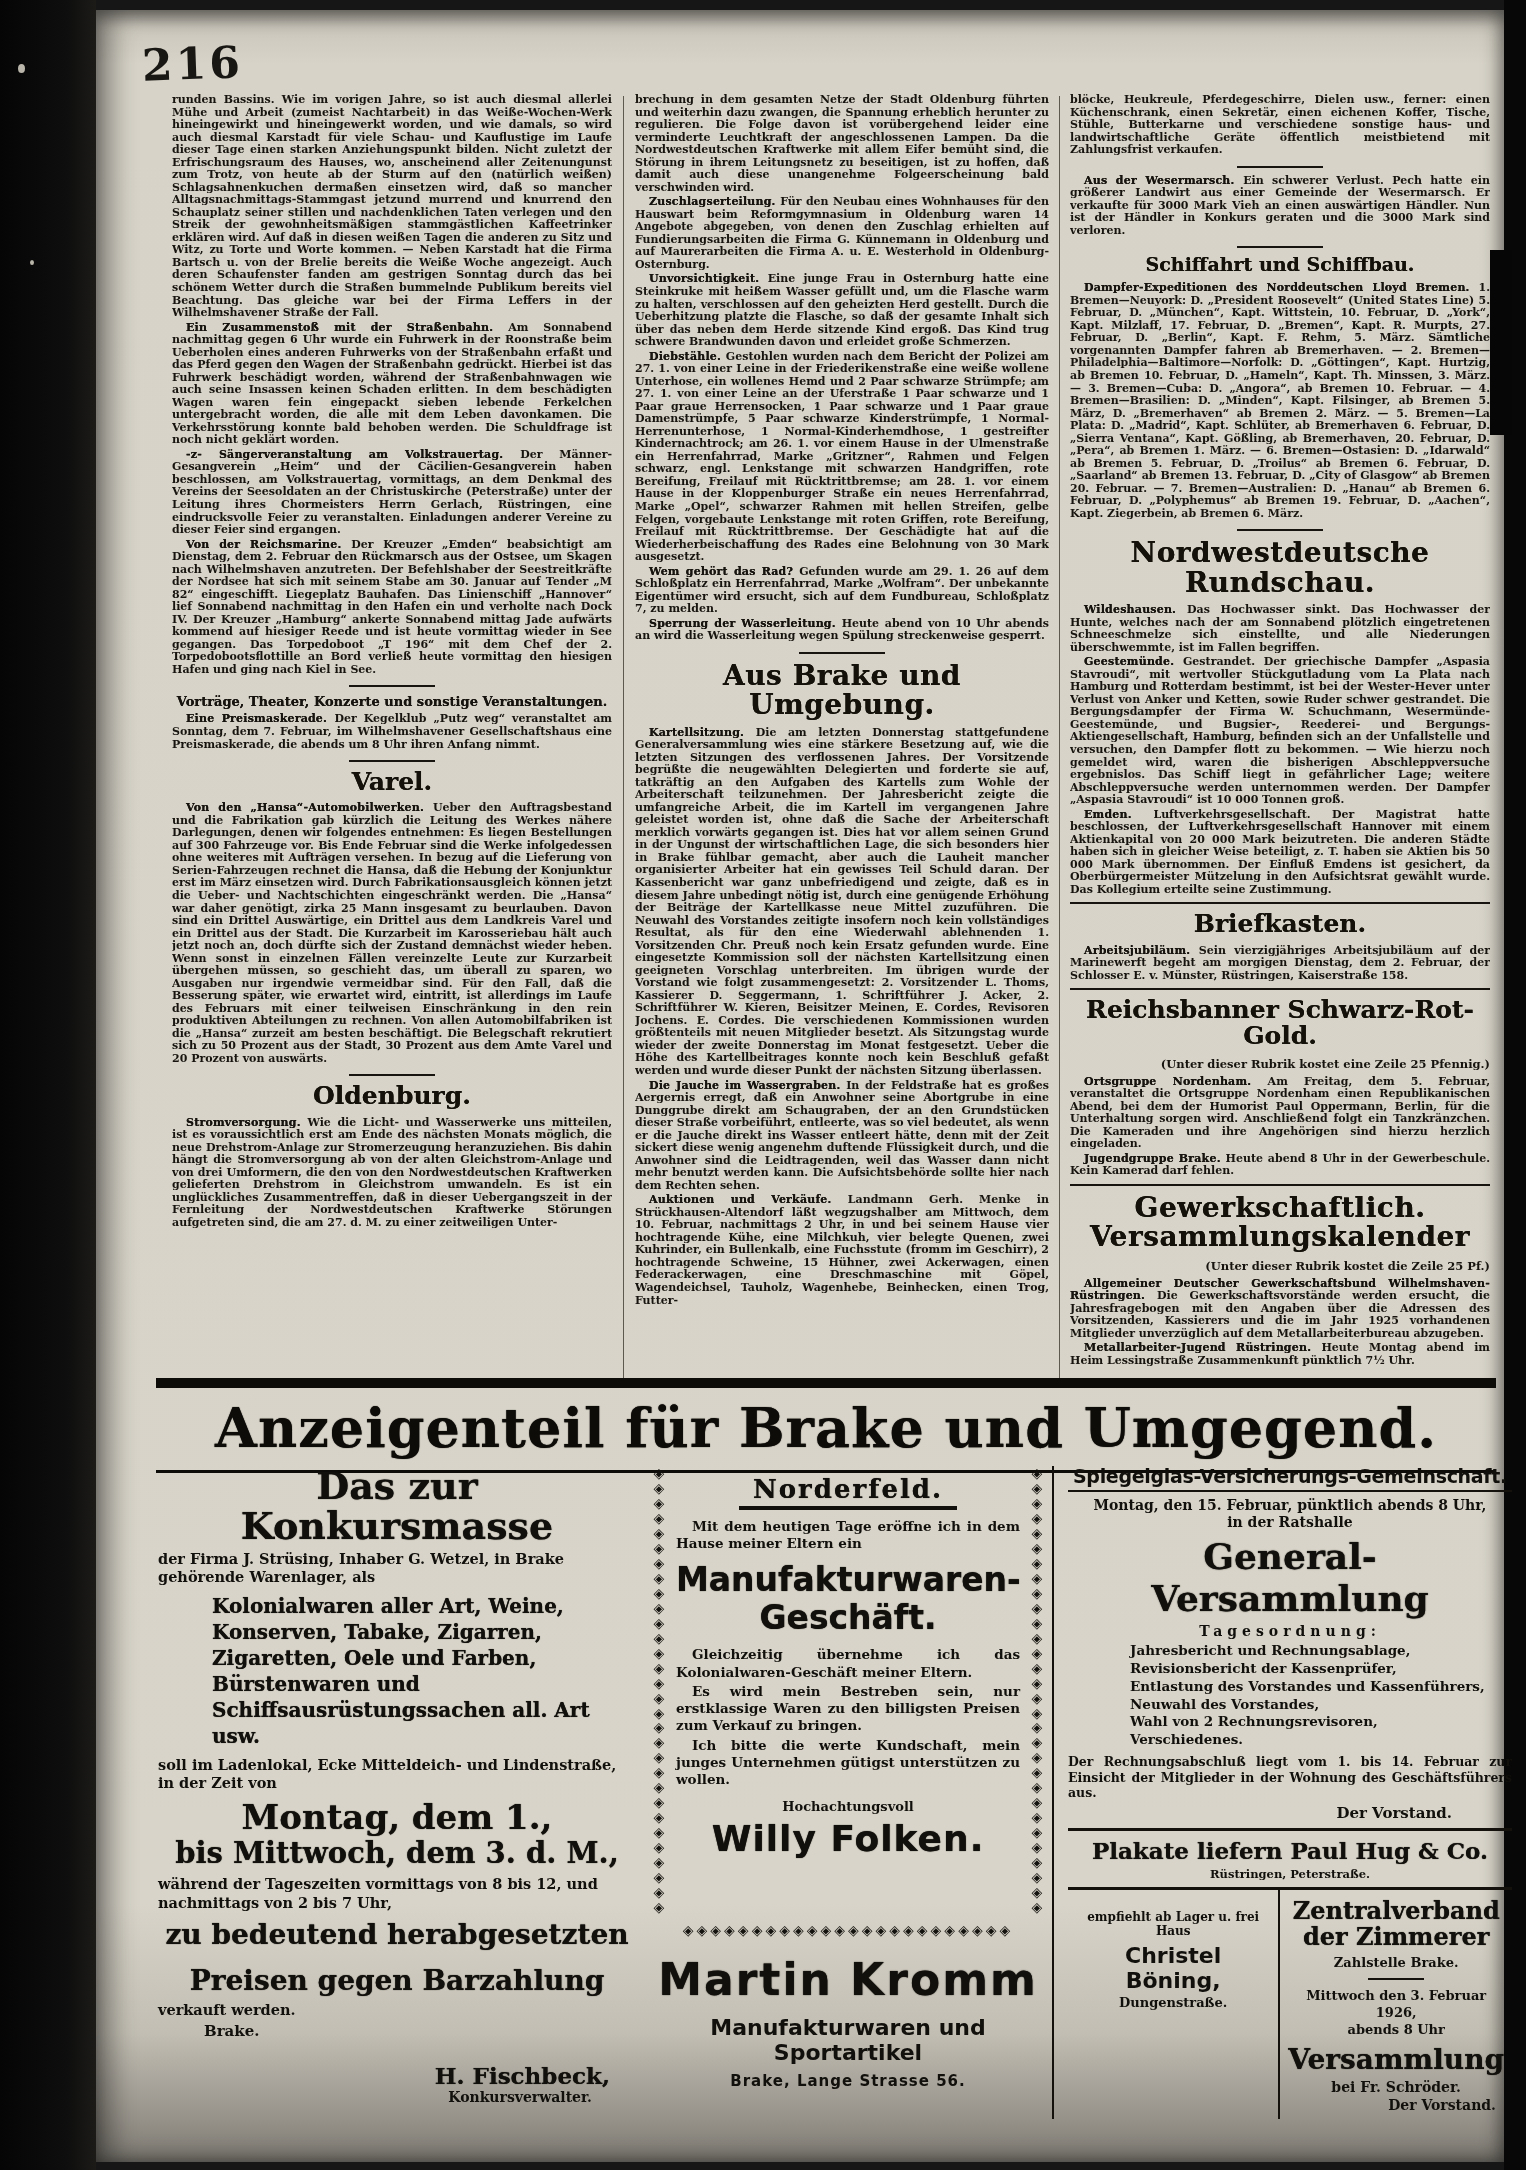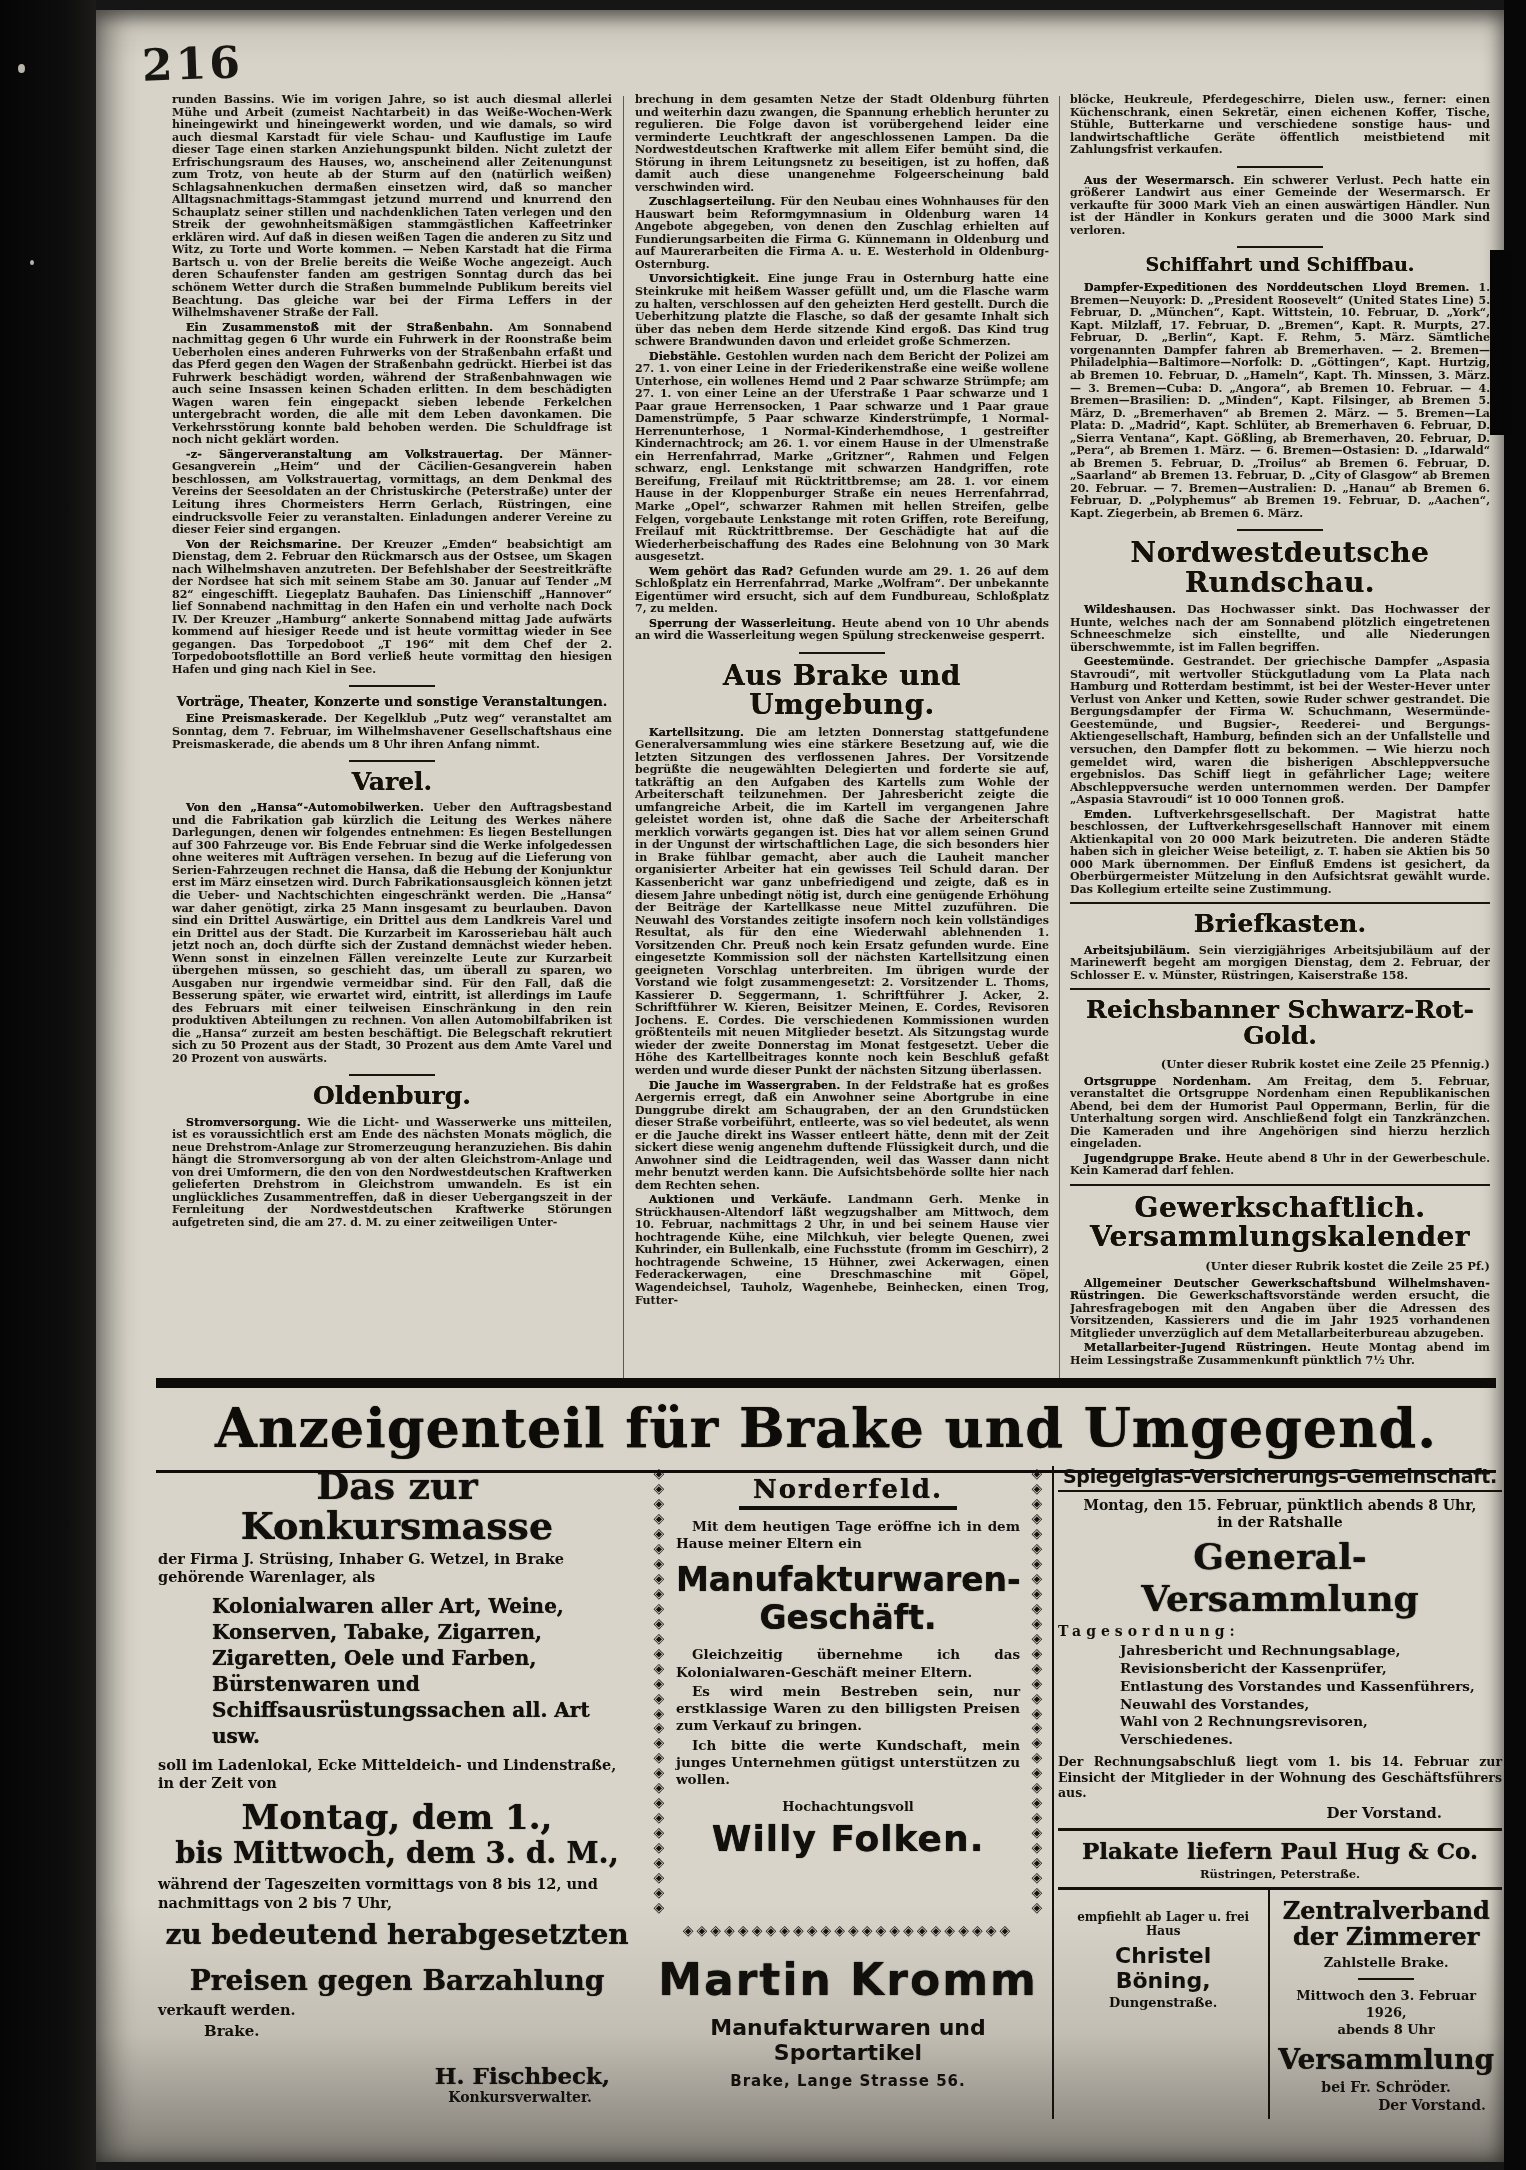--- a/index.html
+++ b/index.html
@@ -57,26 +57,26 @@
   .nf-town span{display:inline-block;font-size:26px;font-weight:bold;letter-spacing:2px;border-bottom:4px solid #12100c;padding:0 14px 2px;text-shadow:0 0 .7px #12100c;}
   .nf-body{font-size:13.5px;font-weight:700;line-height:1.28;text-align:justify;text-indent:16px;margin:0 0 2px;}
   .nf-big{font-family:"DejaVu Sans",sans-serif;font-weight:bold;font-size:33px;text-align:center;line-height:1.18;margin:8px 0;text-shadow:0 0 1px #12100c;}
   .nf-close{text-align:center;font-size:13px;font-weight:700;margin-top:10px;}
   .nf-sign{font-family:"DejaVu Sans",sans-serif;font-weight:bold;font-size:36px;text-align:center;margin-top:4px;letter-spacing:1px;text-shadow:0 0 1px #12100c;}
   .kromm{position:absolute;left:0;right:0;top:488px;text-align:center;}
   .kr-name{font-family:"DejaVu Sans",sans-serif;font-weight:bold;font-size:44px;letter-spacing:2px;text-shadow:0 0 1.2px #12100c;}
   .kr-l1{font-family:"DejaVu Sans",sans-serif;font-weight:bold;font-size:22px;margin-top:10px;}
   .kr-l2{font-family:"DejaVu Sans",sans-serif;font-weight:bold;font-size:15px;margin-top:7px;letter-spacing:1px;}
   
-  .ad-right{position:absolute;left:956px;top:1456px;width:444px;border-left:2px solid #14110d;padding-left:4px;}
+  .ad-right{position:absolute;left:956px;top:1456px;width:444px;border-left:2px solid #14110d;padding-left:14px;}
   .sg-title{font-family:"DejaVu Sans",sans-serif;font-weight:bold;font-size:19px;letter-spacing:-0.3px;text-align:center;line-height:1.1;border-bottom:2px solid #14110d;padding-bottom:3px;}
   .sg-when{text-align:center;font-size:14px;font-weight:bold;margin-top:5px;line-height:1.25;}
   .sg-where{text-align:center;font-size:14px;font-weight:bold;line-height:1.2;}
   .sg-big{text-align:center;font-size:36px;font-weight:bold;margin:4px 0 2px;text-shadow:0 0 1.2px #12100c;}
-  .sg-label{letter-spacing:5px;font-size:14px;font-weight:bold;margin:4px 0 3px;}
+  .sg-label{text-align:center;letter-spacing:5px;font-size:14px;font-weight:bold;margin:4px 0 3px;}
   .agenda-line{font-size:13.5px;font-weight:700;margin-left:62px;line-height:1.32;}
   .sg-close{font-size:12.5px;font-weight:700;text-align:justify;margin-top:5px;line-height:1.25;}
   .sg-sign{text-align:right;font-size:15px;font-weight:bold;margin:3px 60px 6px 0;}
   .plakate{border-top:3px solid #14110d;margin-top:4px;padding-top:6px;text-align:center;}
   .pl-text{font-size:23px;font-weight:bold;text-shadow:0 0 .9px #12100c;}
   .pl-sub{font-size:11.5px;font-weight:700;margin-top:3px;}
   .bott{display:flex;border-top:3px solid #14110d;margin-top:6px;}
   .brik{width:47%;border-right:2px solid #14110d;padding:8px 6px 6px;text-align:center;}
   .brik-line{font-size:18px;font-weight:bold;line-height:1.3;text-shadow:0 0 .7px #12100c;}
   .brik-note{font-size:12px;font-weight:700;margin-top:12px;}

